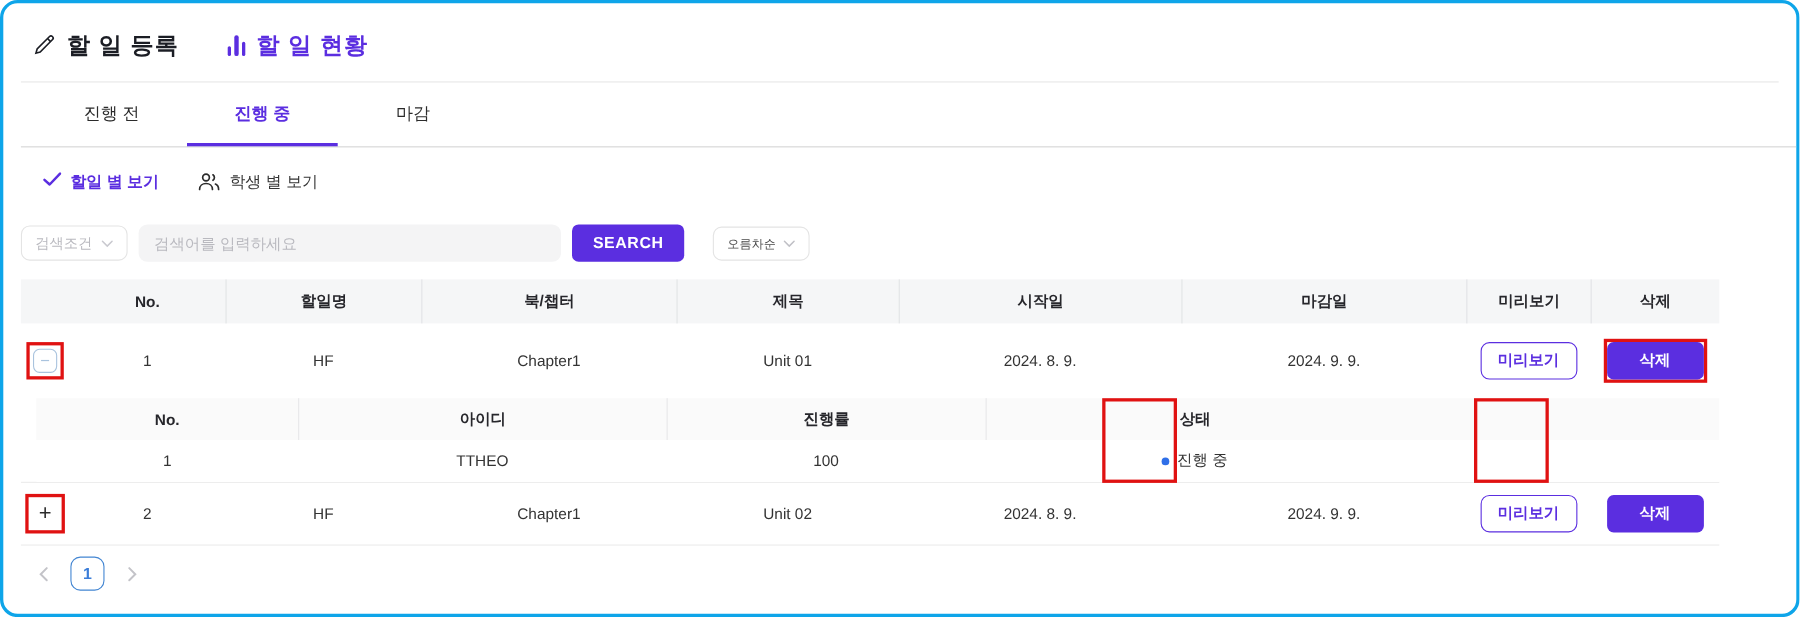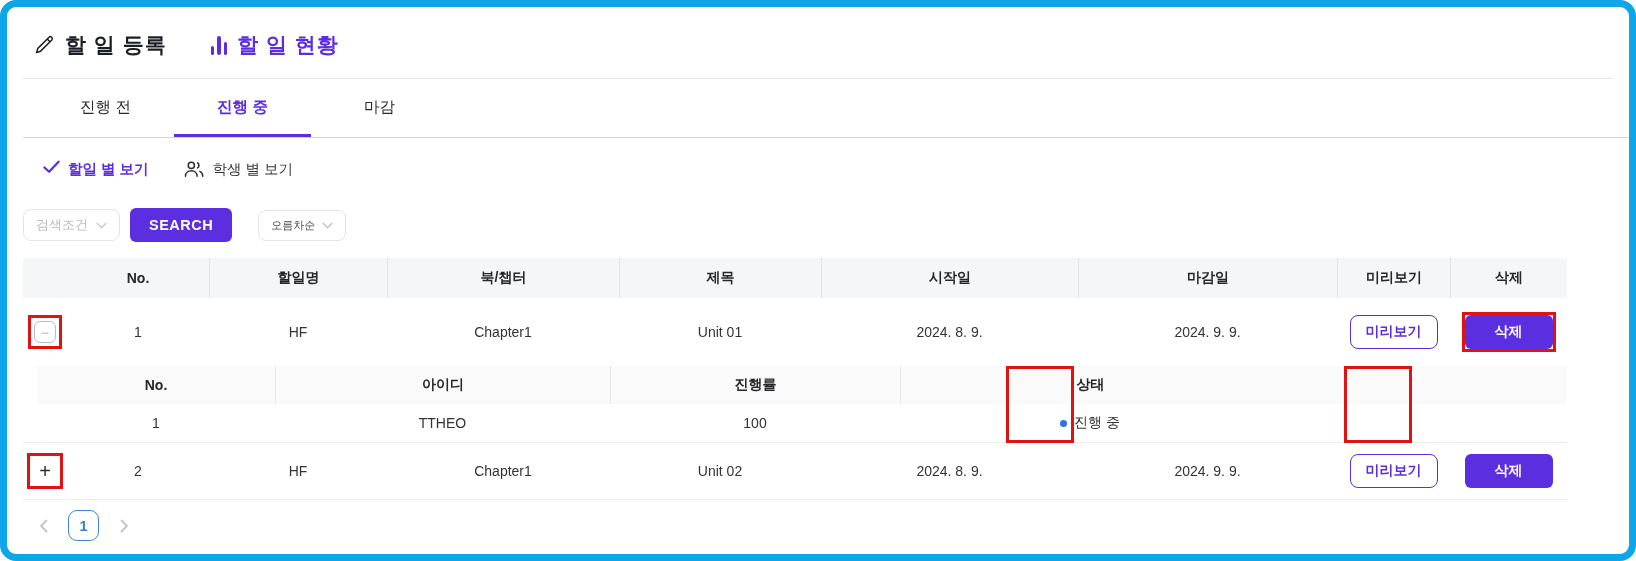--- a/index.html
+++ b/index.html
@@ -1,21 +1,21 @@
 <!DOCTYPE html>
 <html><head>
 <meta charset="utf-8">
 <style>
   * { margin:0; padding:0; box-sizing:border-box; }
   html,body { background:#fff; }
   body { font-family:"Liberation Sans","DejaVu Sans",sans-serif; width:1636px; height:561px; overflow:hidden; }
 
   .card {
     position:relative; width:1636px; height:561px;
-    background:#fff; border:7px solid #0ea5e9; border-radius:16px;
+    background:#fff; border:3px solid #0ea5e9; border-radius:16px;
     padding:0 0 0 16px; overflow:hidden;
   }
 
   
   .topnav { display:flex; align-items:center; gap:44px; height:71px; padding:4px 0 0 10px; }
   .topnav-item { display:flex; align-items:center; gap:10px; cursor:pointer; }
   .topnav-item .label { font-size:21px; font-weight:bold; color:#1b1d24; letter-spacing:1px; }
   .topnav-item.active .label { color:#5b2ee0; }
   .divider { height:1px; background:#e7e7e7; margin-right:16px; }
 
@@ -153,20 +153,21 @@
 
   <div class="searchrow">
     <div class="cond-select">
       <span>검색조건</span>
       <span>
         <svg width="11" height="7" viewBox="0 0 12 8" fill="none" stroke="#c9c9cf" stroke-width="1.6" stroke-linecap="round">
             <path d="M1 1.5l5 5 5-5"></path>
           </svg>
       </span>
     </div>
+    <input class="search-input" type="text" placeholder="검색어를 입력하세요" style="">
     <button class="search-btn">SEARCH</button>
     <div class="sort-select">
       <span>오름차순</span>
       <span>
         <svg width="11" height="7" viewBox="0 0 12 8" fill="none" stroke="#c0c0c6" stroke-width="1.6" stroke-linecap="round">
             <path d="M1 1.5l5 5 5-5"></path>
           </svg>
       </span>
     </div>
   </div>

